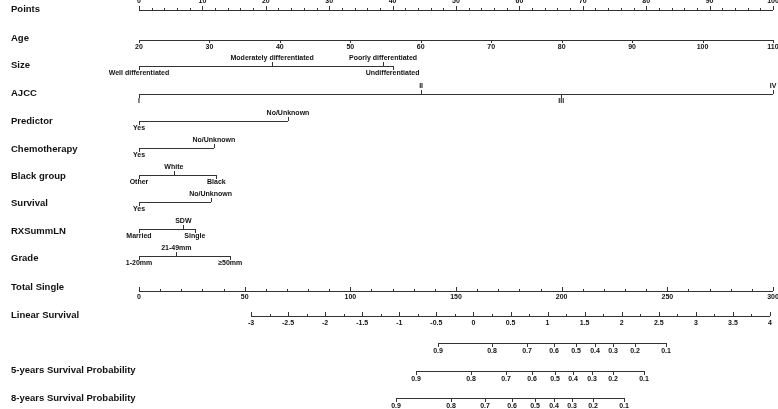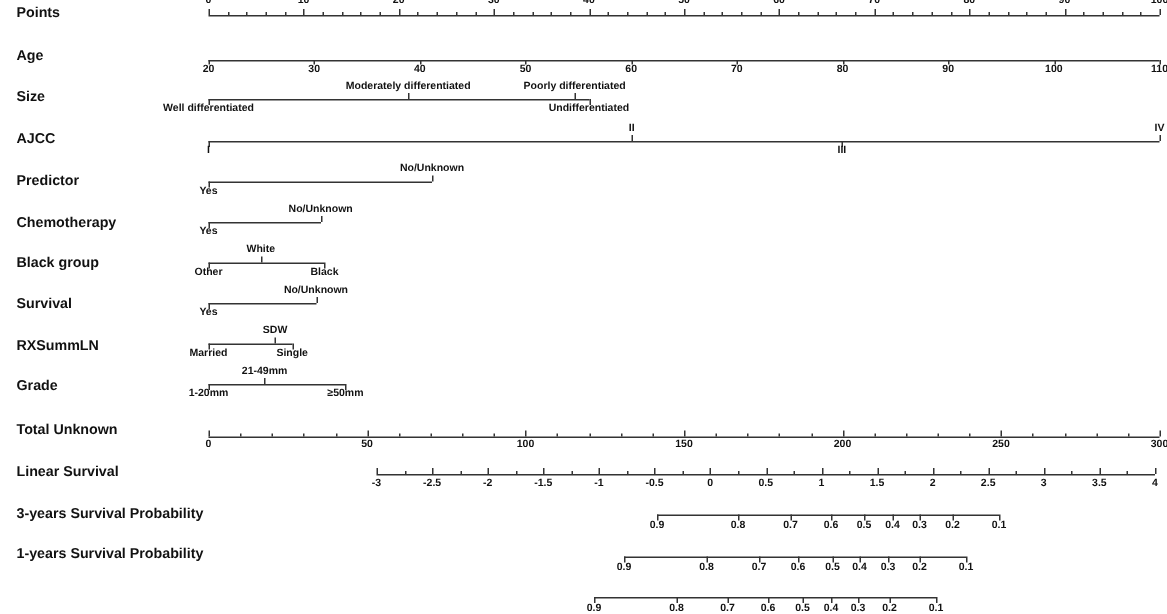--- a/index.html
+++ b/index.html
@@ -18,24 +18,24 @@
   <div class="row-label" style="top:3px">Points</div>
   <div class="row-label" style="top:32px">Age</div>
   <div class="row-label" style="top:59px">Size</div>
   <div class="row-label" style="top:87px">AJCC</div>
   <div class="row-label" style="top:115px">Predictor</div>
   <div class="row-label" style="top:143px">Chemotherapy</div>
   <div class="row-label" style="top:170px">Black group</div>
   <div class="row-label" style="top:197px">Survival</div>
   <div class="row-label" style="top:225px">RXSummLN</div>
   <div class="row-label" style="top:252px">Grade</div>
-  <div class="row-label" style="top:281px">Total Unknown</div>
+  <div class="row-label" style="top:281px">Total Single</div>
   <div class="row-label" style="top:309px">Linear Survival</div>
-  <div class="row-label" style="top:337px">3-years Survival Probability</div>
-  <div class="row-label" style="top:364px">1-years Survival Probability</div>
+  <div class="row-label" style="top:364px">5-years Survival Probability</div>
+  <div class="row-label" style="top:392px">8-years Survival Probability</div>
 
   <div id="axes">
       <div class="axis-line" style="left: 128px; top: 10px; width: 634px;"></div>
       <div class="tick" style="left: 128px; top: 6px; height: 4px;"></div>
       <div class="tick" style="left: 140.68px; top: 8px; height: 2px;"></div>
       <div class="tick" style="left: 153.36px; top: 8px; height: 2px;"></div>
       <div class="tick" style="left: 166.04px; top: 8px; height: 2px;"></div>
       <div class="tick" style="left: 178.72px; top: 8px; height: 2px;"></div>
       <div class="tick" style="left: 191.4px; top: 6px; height: 4px;"></div>
       <div class="tick" style="left: 204.08px; top: 8px; height: 2px;"></div>

